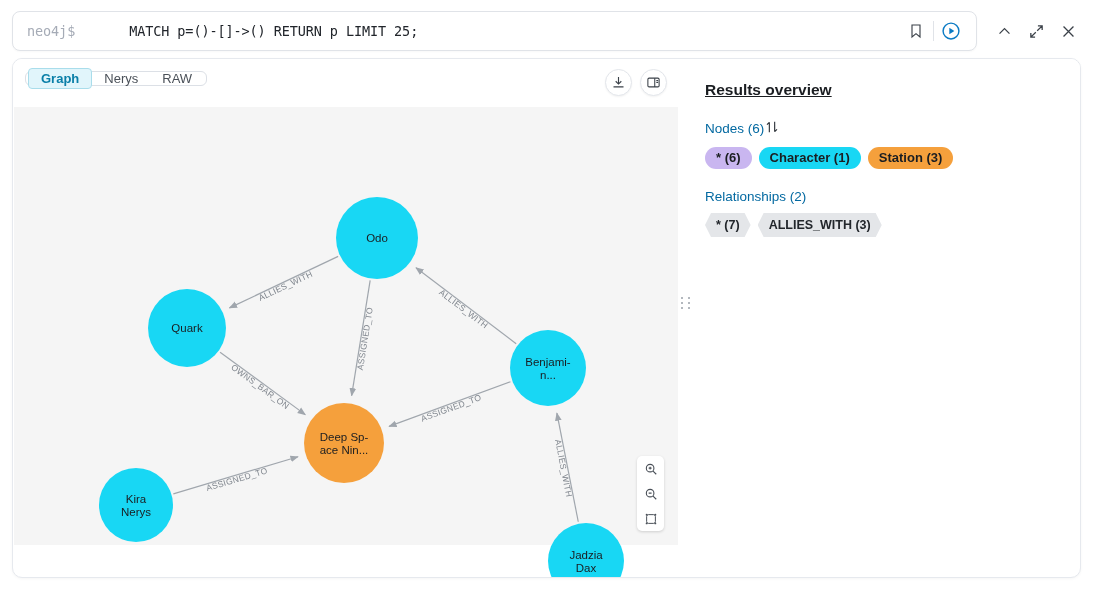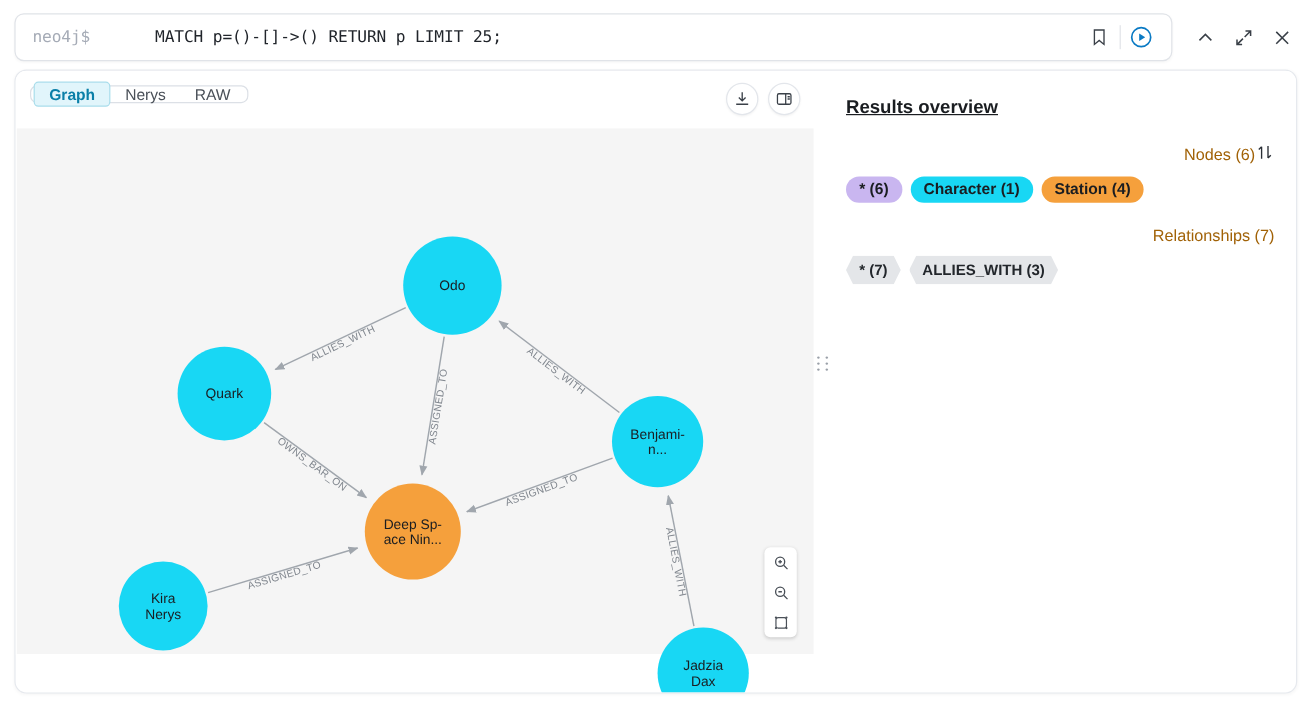--- a/index.html
+++ b/index.html
@@ -87,22 +87,22 @@
     width: 14px; height: 100%; display: flex; align-items: center;
     justify-content: center; cursor: col-resize; background: #fff;
   }
   .dots { display: grid; grid-template-columns: 3px 3px; gap: 3px 4px; }
   .dots i { width: 2px; height: 2px; background: #9AA0A8; border-radius: 50%; display: block; }
 
   
   .overview { flex: 1; padding: 16px 18px 10px 12px; background: #fff; position: relative; }
   .ov-title { font-size: 15.5px; font-weight: 700; color: #1A1D21; margin: 6px 0 20px 0; text-decoration: underline; }
   .ov-section-head {
-    display: flex; align-items: center; justify-content: flex-end;
-    font-size: 13.5px; color: #a16207; margin-bottom: 9px;
+    display: flex; align-items: center; justify-content: flex-start;
+    font-size: 13.5px; color: #0369a1; margin-bottom: 9px;
   }
   .chips { display: flex; flex-wrap: wrap; gap: 7px; margin-bottom: 20px; }
   .chip {
     font-size: 13px; font-weight: 700; color: #1A1D21; border-radius: 11px;
     padding: 3px 11px; cursor: pointer; white-space: nowrap; line-height: 16px;
   }
   .chip.rel {
     background: #E4E6E9; color: #22262B; border-radius: 0;
     padding: 4px 11px; font-size: 12.5px;
     clip-path: polygon(6px 0, calc(100% - 6px) 0, 100% 50%, calc(100% - 6px) 100%, 6px 100%, 0 50%);
@@ -292,25 +292,25 @@
           <span>Nodes (6)</span>
           <span>
             <svg width="16" height="16" viewBox="0 0 24 24" fill="none" stroke="#2A2F36" stroke-width="1.7">
               <path d="M8 20V5M8 5L4.5 8.5M16 4v15M16 19l3.5-3.5"></path>
             </svg>
           </span>
         </div>
         <div class="chips" id="node-chips">
             <div class="chip" style="background: rgb(201, 182, 240);">* (6)</div>
             <div class="chip" style="background: rgb(24, 215, 244);">Character (1)</div>
-            <div class="chip" style="background: rgb(245, 160, 60);">Station (4)</div>
+            <div class="chip" style="background: rgb(245, 160, 60);">Station (3)</div>
           </div>
 
         <div class="ov-section-head">
-          <span>Relationships (7)</span>
+          <span>Relationships (2)</span>
         </div>
         <div class="chips" id="rel-chips">
             <div class="chip rel">* (7)</div>
             <div class="chip rel">ALLIES_WITH (3)</div>
           </div>
       </div>
     </div>
 
   </div>
 </div>

